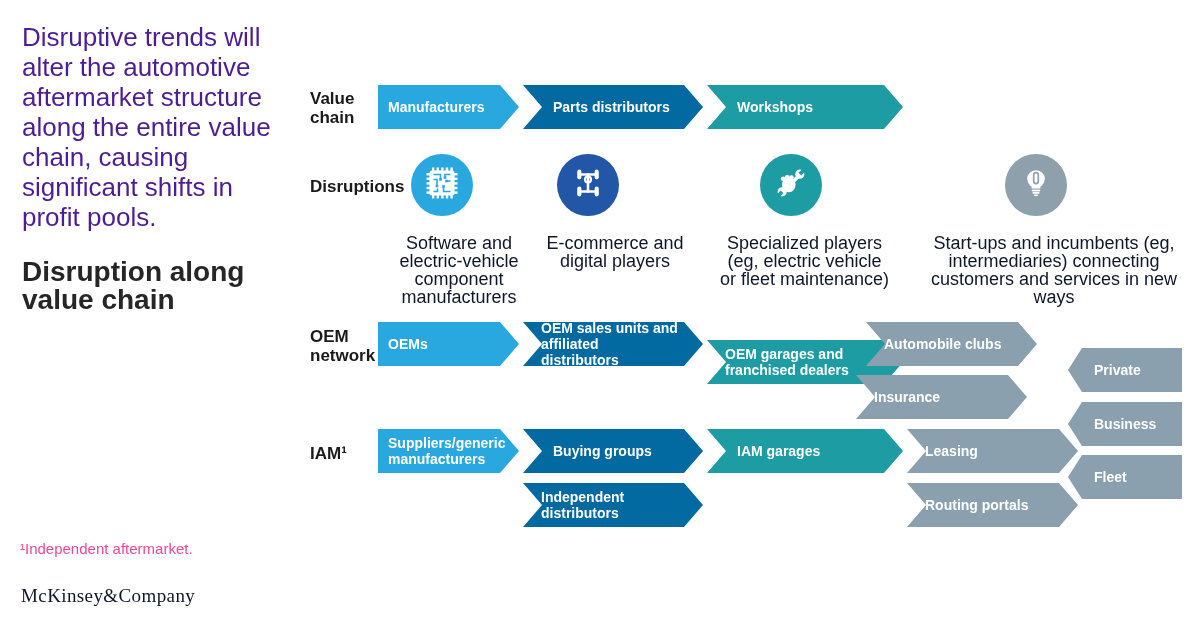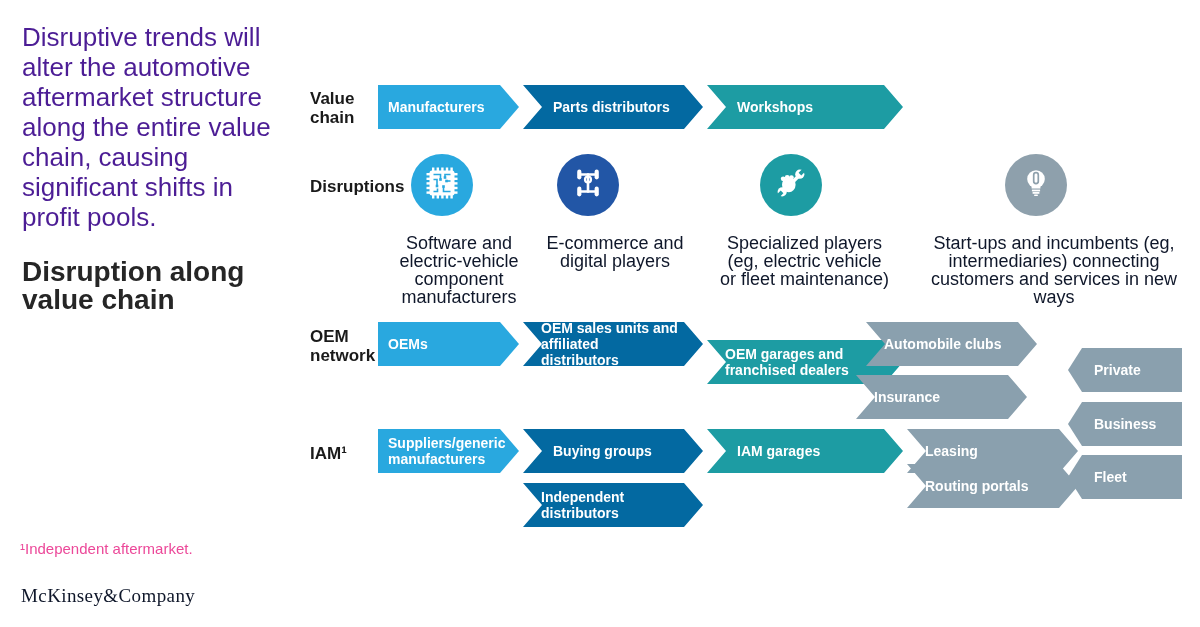--- a/index.html
+++ b/index.html
@@ -179,19 +179,19 @@
   <div class="arrow c-gy a-mid a-mid2" style="top:322px;left:866px;width:171px;">Automobile clubs</div>
 
   <div class="arrow c-gy a-mid a-mid2" style="top:375px;left:856px;width:171px;">Insurance</div>
 
   <div class="arrow c-lb a-first" style="top:429px;left:378px;width:141px;">Suppliers/generic manufacturers</div>
   <div class="arrow c-db a-mid" style="top:429px;left:523px;width:180px;">Buying groups</div>
   <div class="arrow c-tl a-mid" style="top:429px;left:707px;width:196px;">IAM garages</div>
   <div class="arrow c-gy a-mid a-mid2" style="top:429px;left:907px;width:171px;">Leasing</div>
 
   <div class="arrow c-db a-mid a-mid2" style="top:483px;left:523px;width:180px;">Independent distributors</div>
-  <div class="arrow c-gy a-mid a-mid2" style="top:464px;left:907px;width:171px;">Routing portals</div>
+  <div class="arrow c-gy a-mid a-mid2" style="top:483px;left:907px;width:171px;">Routing portals</div>
 
   <div class="arrow c-gy a-tab" style="top:348px;left:1068px;width:114px;">Private</div>
   <div class="arrow c-gy a-tab" style="top:402px;left:1068px;width:114px;">Business</div>
   <div class="arrow c-gy a-tab" style="top:455px;left:1068px;width:114px;">Fleet</div>
 
 </div>
 
 </body></html>

